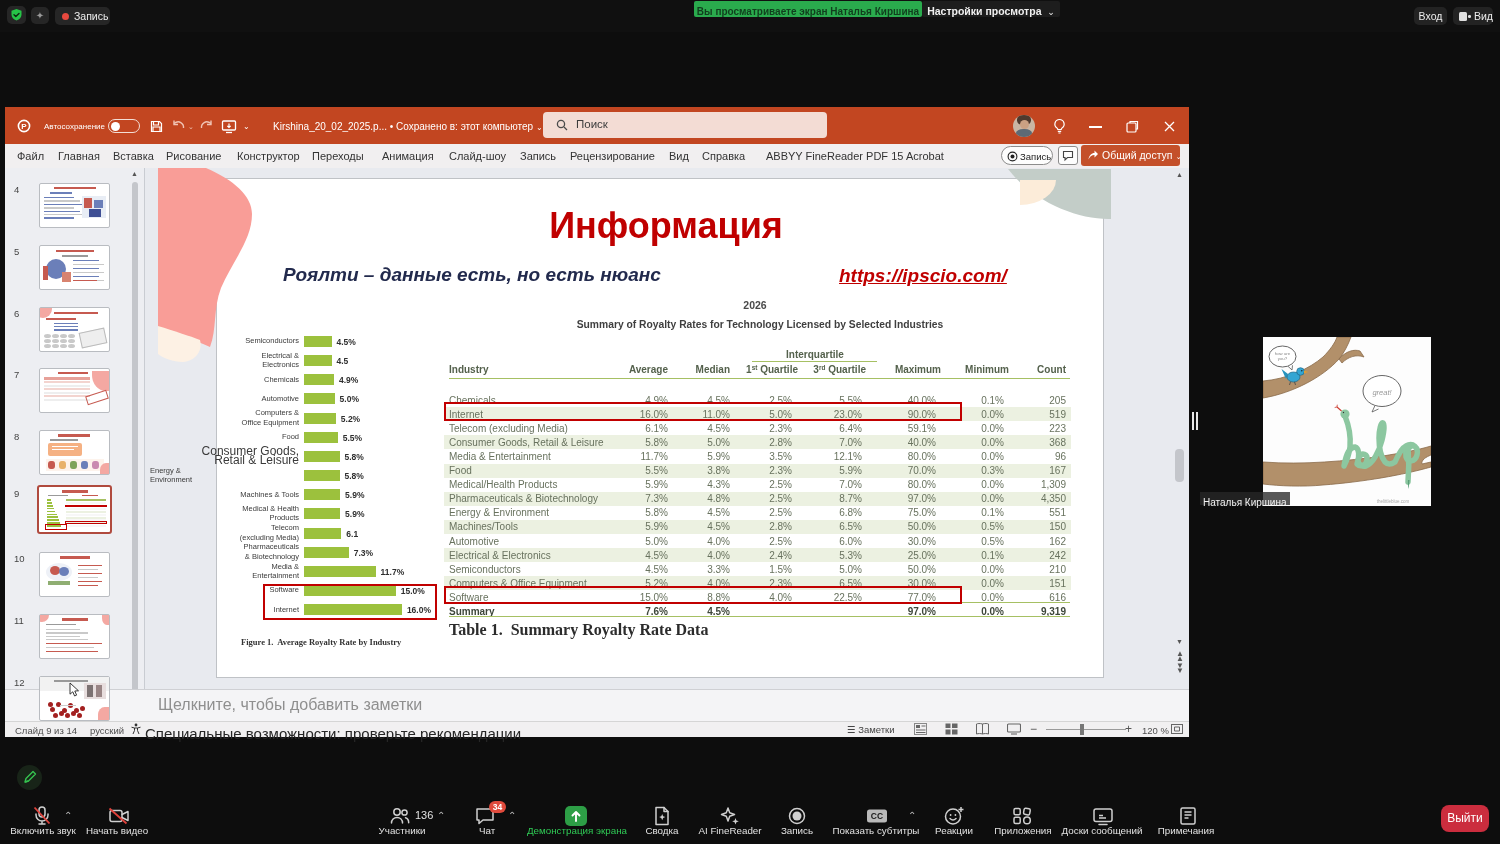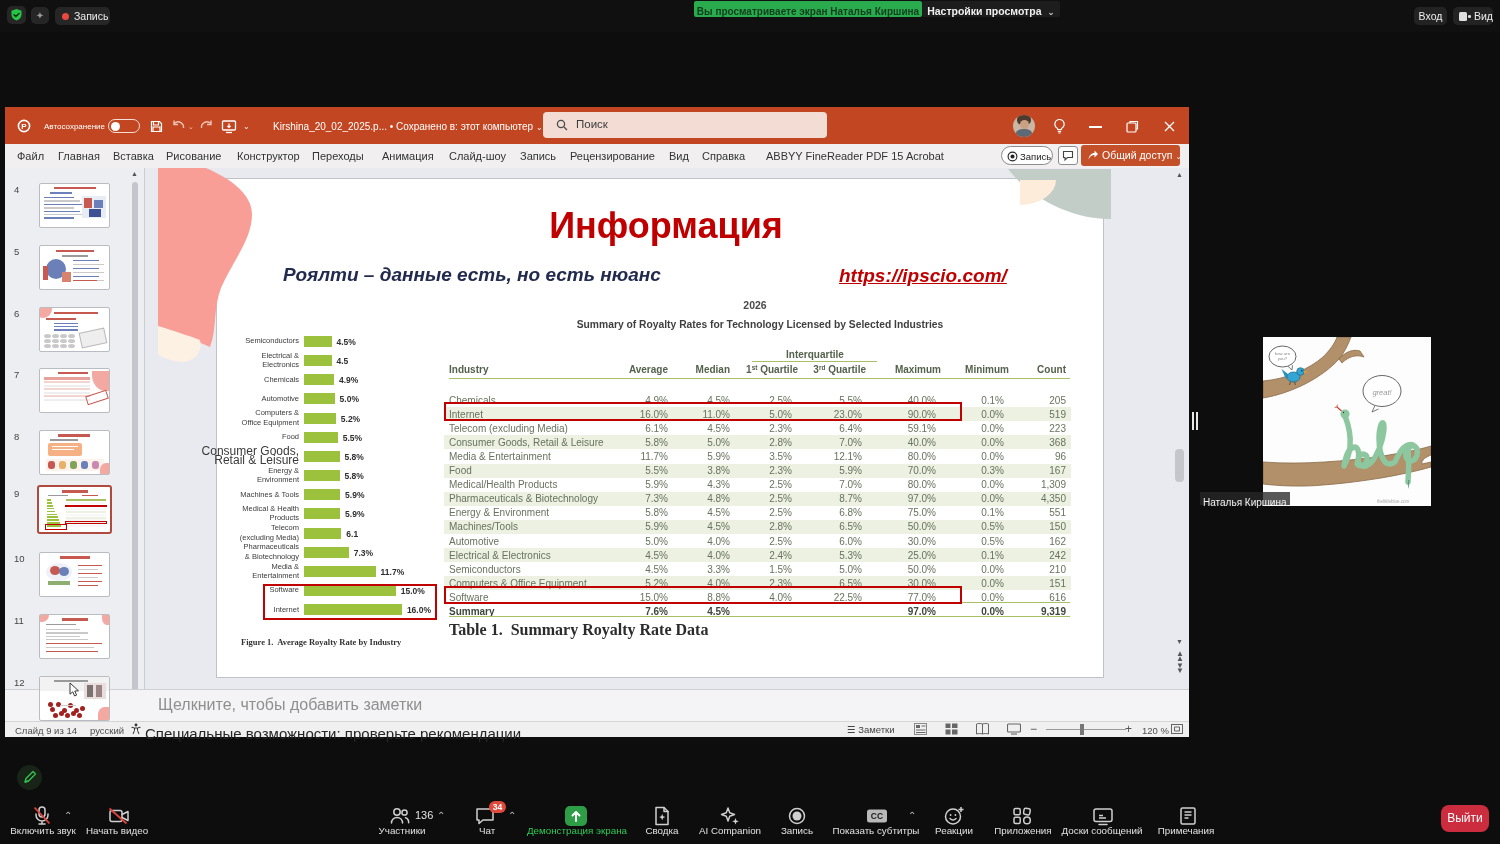--- a/index.html
+++ b/index.html
@@ -226,21 +226,21 @@
 <div class="a tt" style="left:339.6px;top:394.4px;font-size:8.5px;font-weight:bold;color:#2e2e2e">5.0%</div>
 <div class="a" style="left:150px;top:408.4px;width:149px;text-align:right;font-size:7.5px;line-height:9.2px;color:#3a3a3a">Computers &amp;<br>Office Equipment</div>
 <div class="a" style="left:304px;top:412.6px;width:31.8px;height:11px;background:#9cc13d"></div>
 <div class="a tt" style="left:340.8px;top:413.6px;font-size:8.5px;font-weight:bold;color:#2e2e2e">5.2%</div>
 <div class="a" style="left:150px;top:432.1px;width:149px;text-align:right;font-size:7.5px;line-height:9.2px;color:#3a3a3a">Food</div>
 <div class="a" style="left:304px;top:431.8px;width:33.7px;height:11px;background:#9cc13d"></div>
 <div class="a tt" style="left:342.7px;top:432.8px;font-size:8.5px;font-weight:bold;color:#2e2e2e">5.5%</div>
 <div class="a" style="left:150px;top:446.7px;width:149px;text-align:right;font-size:12px;line-height:9.2px;color:#3a3a3a">Consumer Goods,<br>Retail &amp; Leisure</div>
 <div class="a" style="left:304px;top:450.9px;width:35.5px;height:11px;background:#9cc13d"></div>
 <div class="a tt" style="left:344.5px;top:451.9px;font-size:8.5px;font-weight:bold;color:#2e2e2e">5.8%</div>
-<div class="a" style="left:150px;top:465.8px;width:149px;text-align:right;font-size:7.5px;line-height:9.2px;color:#3a3a3a">Energy &amp;<br>Environment</div>
+<div class="a" style="left:150px;top:465.8px;width:149px;font-size:7.5px;line-height:9.2px;color:#3a3a3a">Energy &amp;<br>Environment</div>
 <div class="a" style="left:304px;top:470.0px;width:35.5px;height:11px;background:#9cc13d"></div>
 <div class="a tt" style="left:344.5px;top:471.0px;font-size:8.5px;font-weight:bold;color:#2e2e2e">5.8%</div>
 <div class="a" style="left:150px;top:489.6px;width:149px;text-align:right;font-size:7.5px;line-height:9.2px;color:#3a3a3a">Machines &amp; Tools</div>
 <div class="a" style="left:304px;top:489.2px;width:36.1px;height:11px;background:#9cc13d"></div>
 <div class="a tt" style="left:345.1px;top:490.2px;font-size:8.5px;font-weight:bold;color:#2e2e2e">5.9%</div>
 <div class="a" style="left:150px;top:504.2px;width:149px;text-align:right;font-size:7.5px;line-height:9.2px;color:#3a3a3a">Medical &amp; Health<br>Products</div>
 <div class="a" style="left:304px;top:508.4px;width:36.1px;height:11px;background:#9cc13d"></div>
 <div class="a tt" style="left:345.1px;top:509.4px;font-size:8.5px;font-weight:bold;color:#2e2e2e">5.9%</div>
 <div class="a" style="left:150px;top:523.3px;width:149px;text-align:right;font-size:7.5px;line-height:9.2px;color:#3a3a3a">Telecom<br>(excluding Media)</div>
 <div class="a" style="left:304px;top:527.5px;width:37.3px;height:11px;background:#9cc13d"></div>
@@ -660,21 +660,21 @@
 <div class="a" style="left:650px;top:806px;width:24px;height:20px"><svg width="24" height="20" viewBox="0 0 24 20">
       <path d="M6 1.5h8l4 4V18.5H6z" stroke="#cfcfcf" stroke-width="1.5" fill="none" stroke-linecap="round" stroke-linejoin="round"></path>
       <path d="M14 1.5v4h4" stroke="#cfcfcf" stroke-width="1.5" fill="none" stroke-linecap="round" stroke-linejoin="round"></path>
       <path d="M12.2 8l.9 2.2 2.2.9-2.2.9-.9 2.2-.9-2.2-2.2-.9 2.2-.9z" fill="#cfcfcf"></path>
     </svg></div>
 <div class="a" style="left:622px;top:825px;width:80px;text-align:center;font-size:9.8px;color:#e2e2e2">Сводка</div>
 <div class="a" style="left:718px;top:806px;width:24px;height:20px"><svg width="24" height="20" viewBox="0 0 24 20">
       <path d="M10 2l1.7 4.8L16.5 8.5l-4.8 1.7L10 15l-1.7-4.8L3.5 8.5l4.8-1.7z" stroke="#cfcfcf" stroke-width="1.5" fill="none" stroke-linecap="round" stroke-linejoin="round"></path>
       <path d="M17.5 12l.9 2.4 2.4.9-2.4.9-.9 2.4-.9-2.4-2.4-.9 2.4-.9z" fill="#cfcfcf"></path>
     </svg></div>
-<div class="a" style="left:680px;top:825px;width:100px;text-align:center;font-size:9.8px;color:#e2e2e2">AI Companion</div>
+<div class="a" style="left:680px;top:825px;width:100px;text-align:center;font-size:9.8px;color:#e2e2e2">AI FineReader</div>
 <div class="a" style="left:785px;top:806px;width:24px;height:20px"><svg width="24" height="20" viewBox="0 0 24 20">
       <circle cx="12" cy="10" r="7.5" stroke="#cfcfcf" stroke-width="1.5" fill="none" stroke-linecap="round" stroke-linejoin="round"></circle>
       <circle cx="12" cy="10" r="4.5" fill="#cfcfcf"></circle>
     </svg></div>
 <div class="a" style="left:757px;top:825px;width:80px;text-align:center;font-size:9.8px;color:#e2e2e2">Запись</div>
 <div class="a" style="left:865px;top:806px;width:24px;height:20px"><svg width="24" height="20" viewBox="0 0 24 20">
       <rect x="2" y="3.5" width="20" height="13" rx="2.5" fill="#b9b9b9"></rect>
       <text x="12" y="13.4" font-size="8.5" font-weight="bold" fill="#1a1a1a" text-anchor="middle" font-family="Liberation Sans">CC</text>
     </svg></div>
 <div class="a" style="left:816px;top:825px;width:120px;text-align:center;font-size:9.8px;color:#e2e2e2">Показать субтитры</div>

